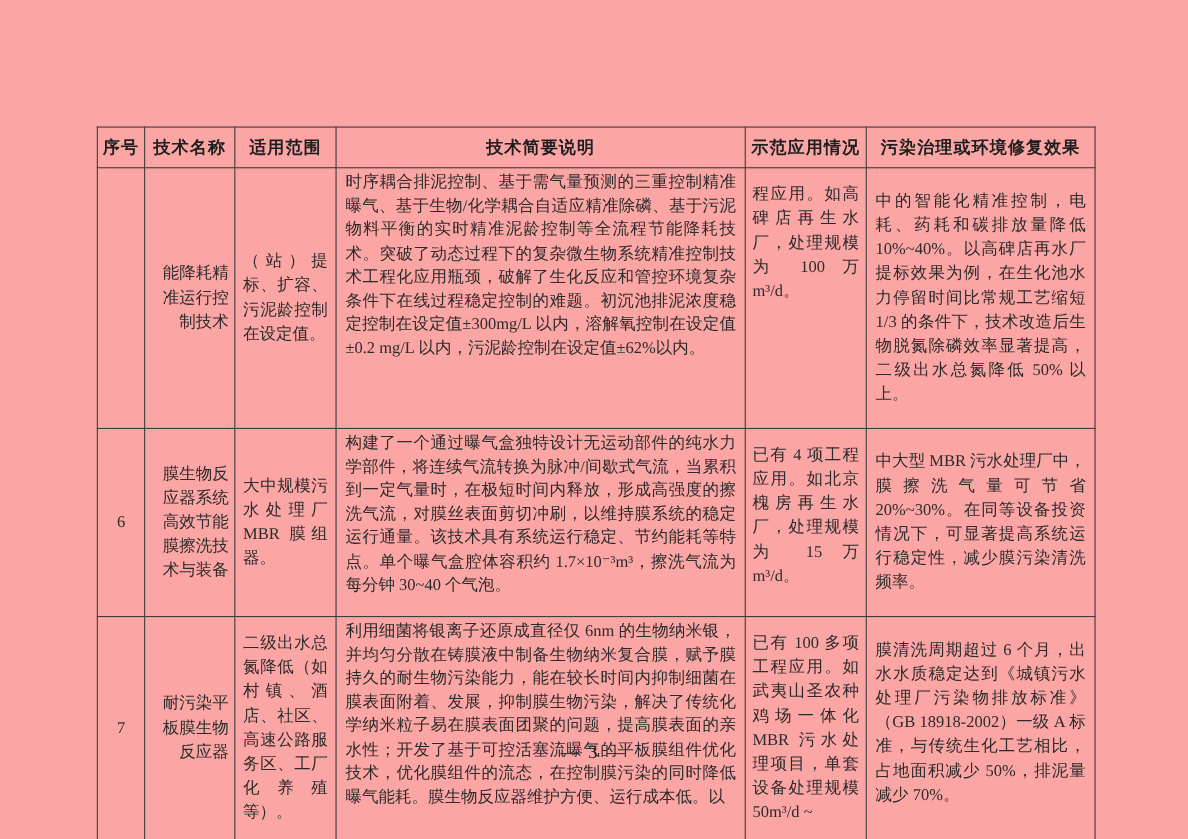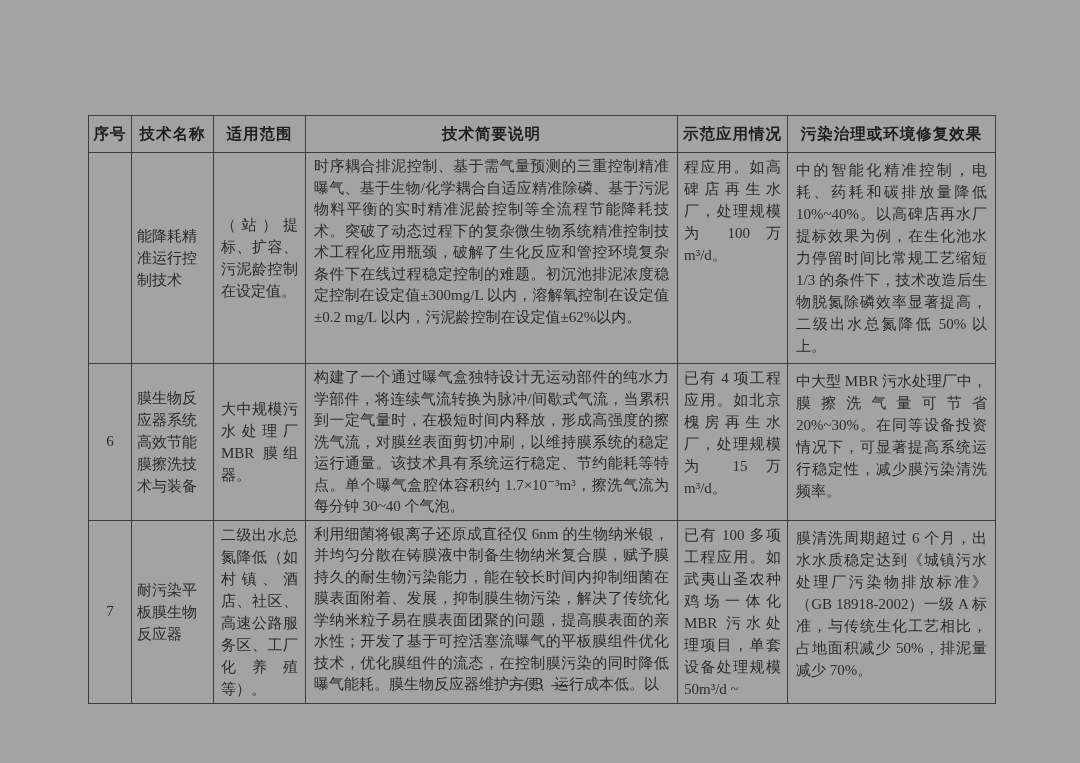--- a/index.html
+++ b/index.html
@@ -5,21 +5,21 @@
   * { margin: 0; padding: 0; box-sizing: border-box; }
   html, body { background: #ffffff; }
   body {
     font-family: "Liberation Serif", "DejaVu Serif", serif;
     color: #2b2b2b;
   }
   .page {
     position: relative;
     width: 1080px;
     height: 763px;
-    background: #a3a3a3;
+    background: #fca5a5;
     overflow: hidden;
   }
   table.tech-table {
     position: absolute;
     left: 88px;
     top: 115px;
     width: 907px;
     border-collapse: collapse;
     table-layout: fixed;
     font-size: 15px;
@@ -44,21 +44,21 @@
   .col-desc  { width: 372px; }
   .col-app   { width: 110px; }
   .col-eff   { width: 208px; }
 
   td.seq {
     text-align: center;
     vertical-align: middle;
     font-size: 15px;
   }
   td.name {
-    text-align: left;
+    text-align: right;
     vertical-align: middle;
     padding: 3px 5px;
     line-height: 22px;
     font-family: Liberation Serif, serif;
   }
   td.scope {
     text-align: justify;
     text-align-last: left;
     vertical-align: middle;
     padding: 3px 7px;
@@ -68,28 +68,28 @@
     text-align: justify;
     text-align-last: left;
     vertical-align: top;
     padding: 3px 8px 2px 8px;
     line-height: 21.5px;
   }
   td.app {
     text-align: justify;
     text-align-last: left;
     vertical-align: top;
-    padding: 3px 6px;
+    padding: 13px 6px;
     line-height: 22px;
   }
   td.eff {
     text-align: justify;
     text-align-last: left;
     vertical-align: top;
-    padding: 6px 8px;
+    padding: 19px 8px;
     line-height: 22px;
   }
   tr.row-1 { height: 182px; }
   tr.row-2 { height: 143px; }
   tr.row-3 { height: 167px; }
 
   .page-number {
     position: absolute;
     left: 0;
     right: 0;

